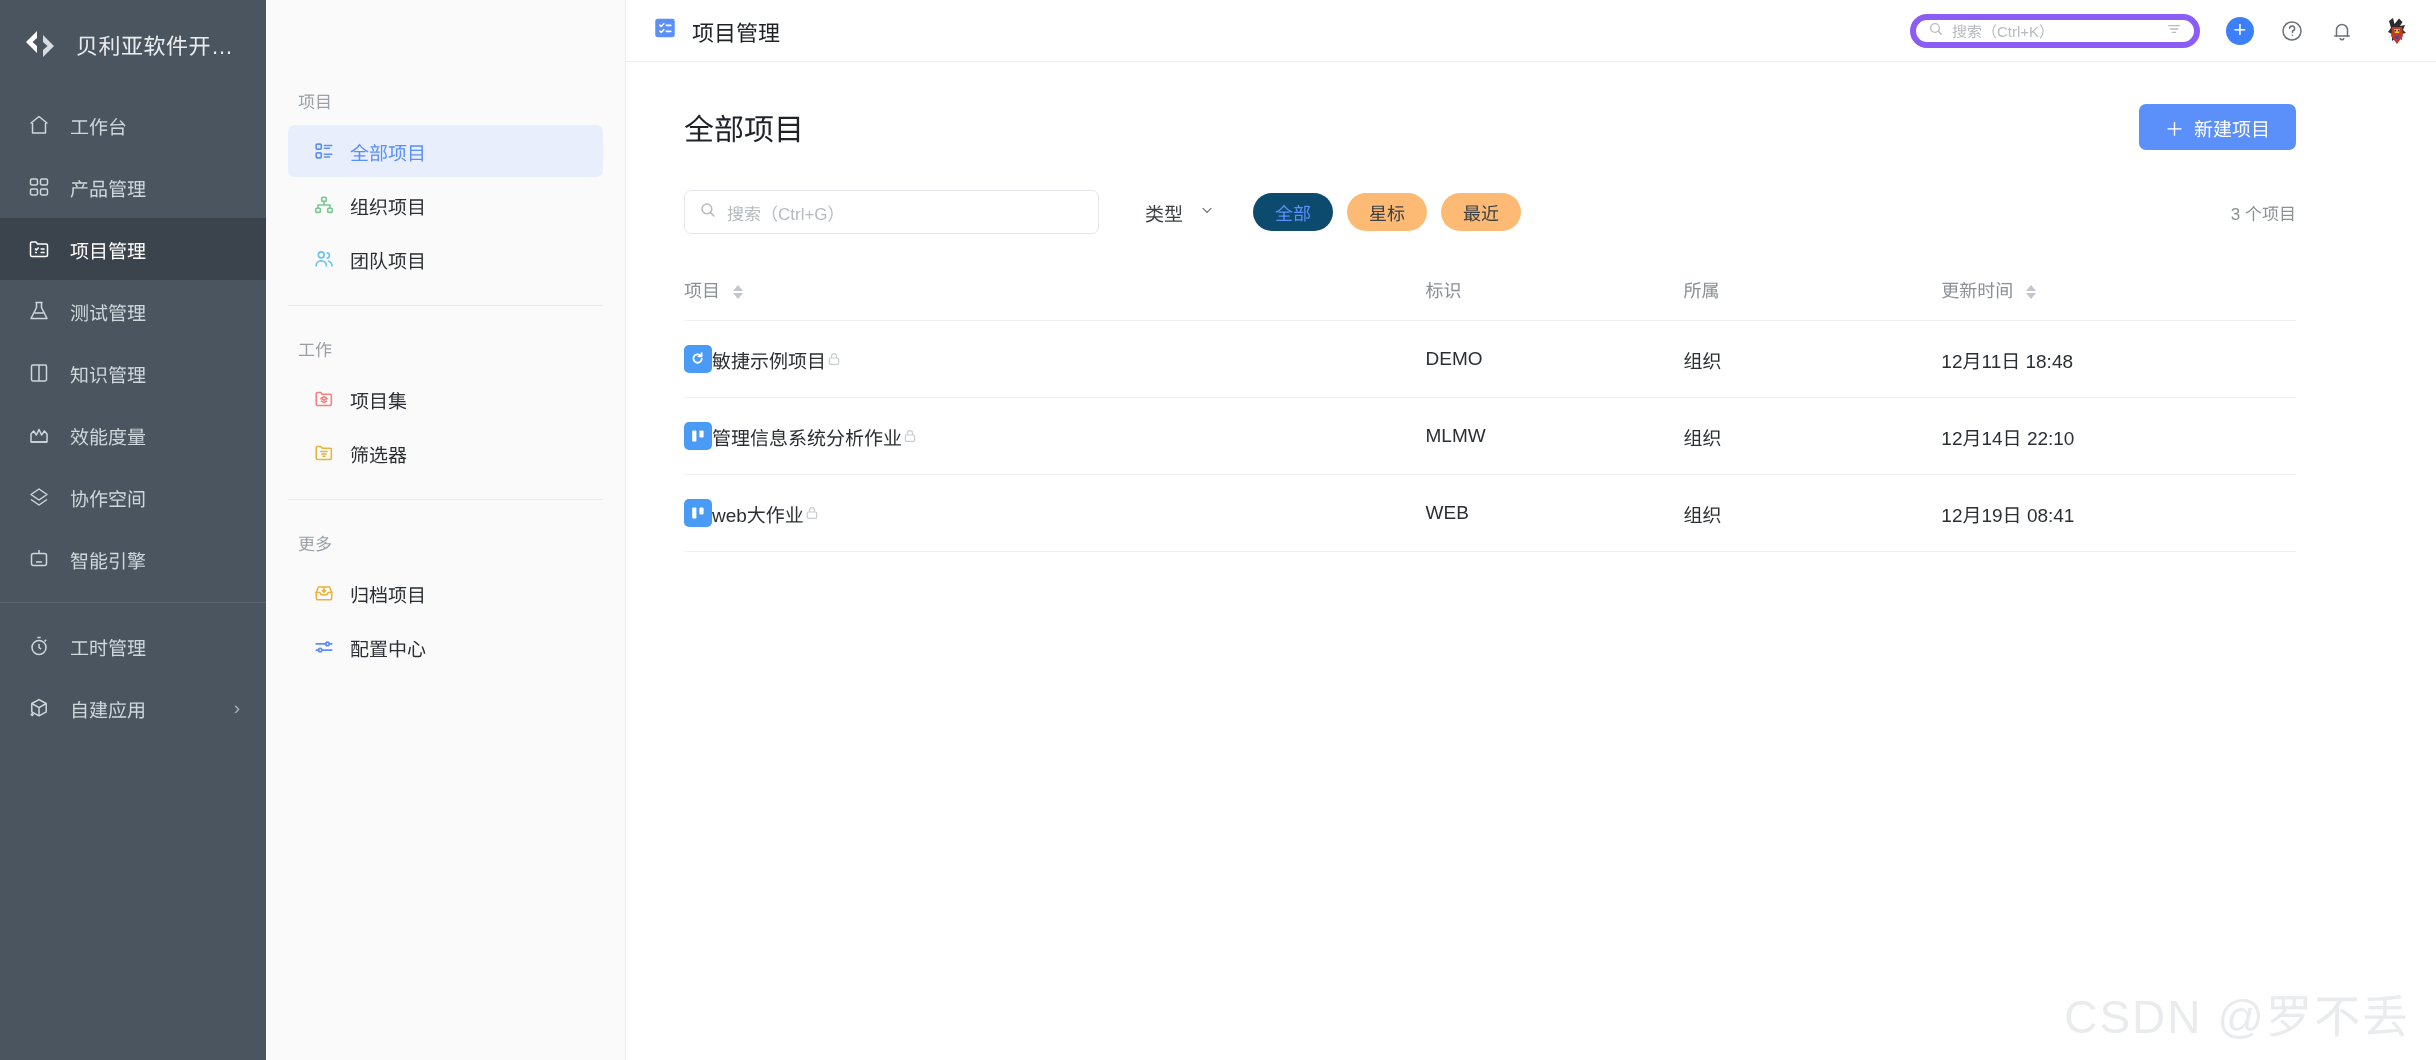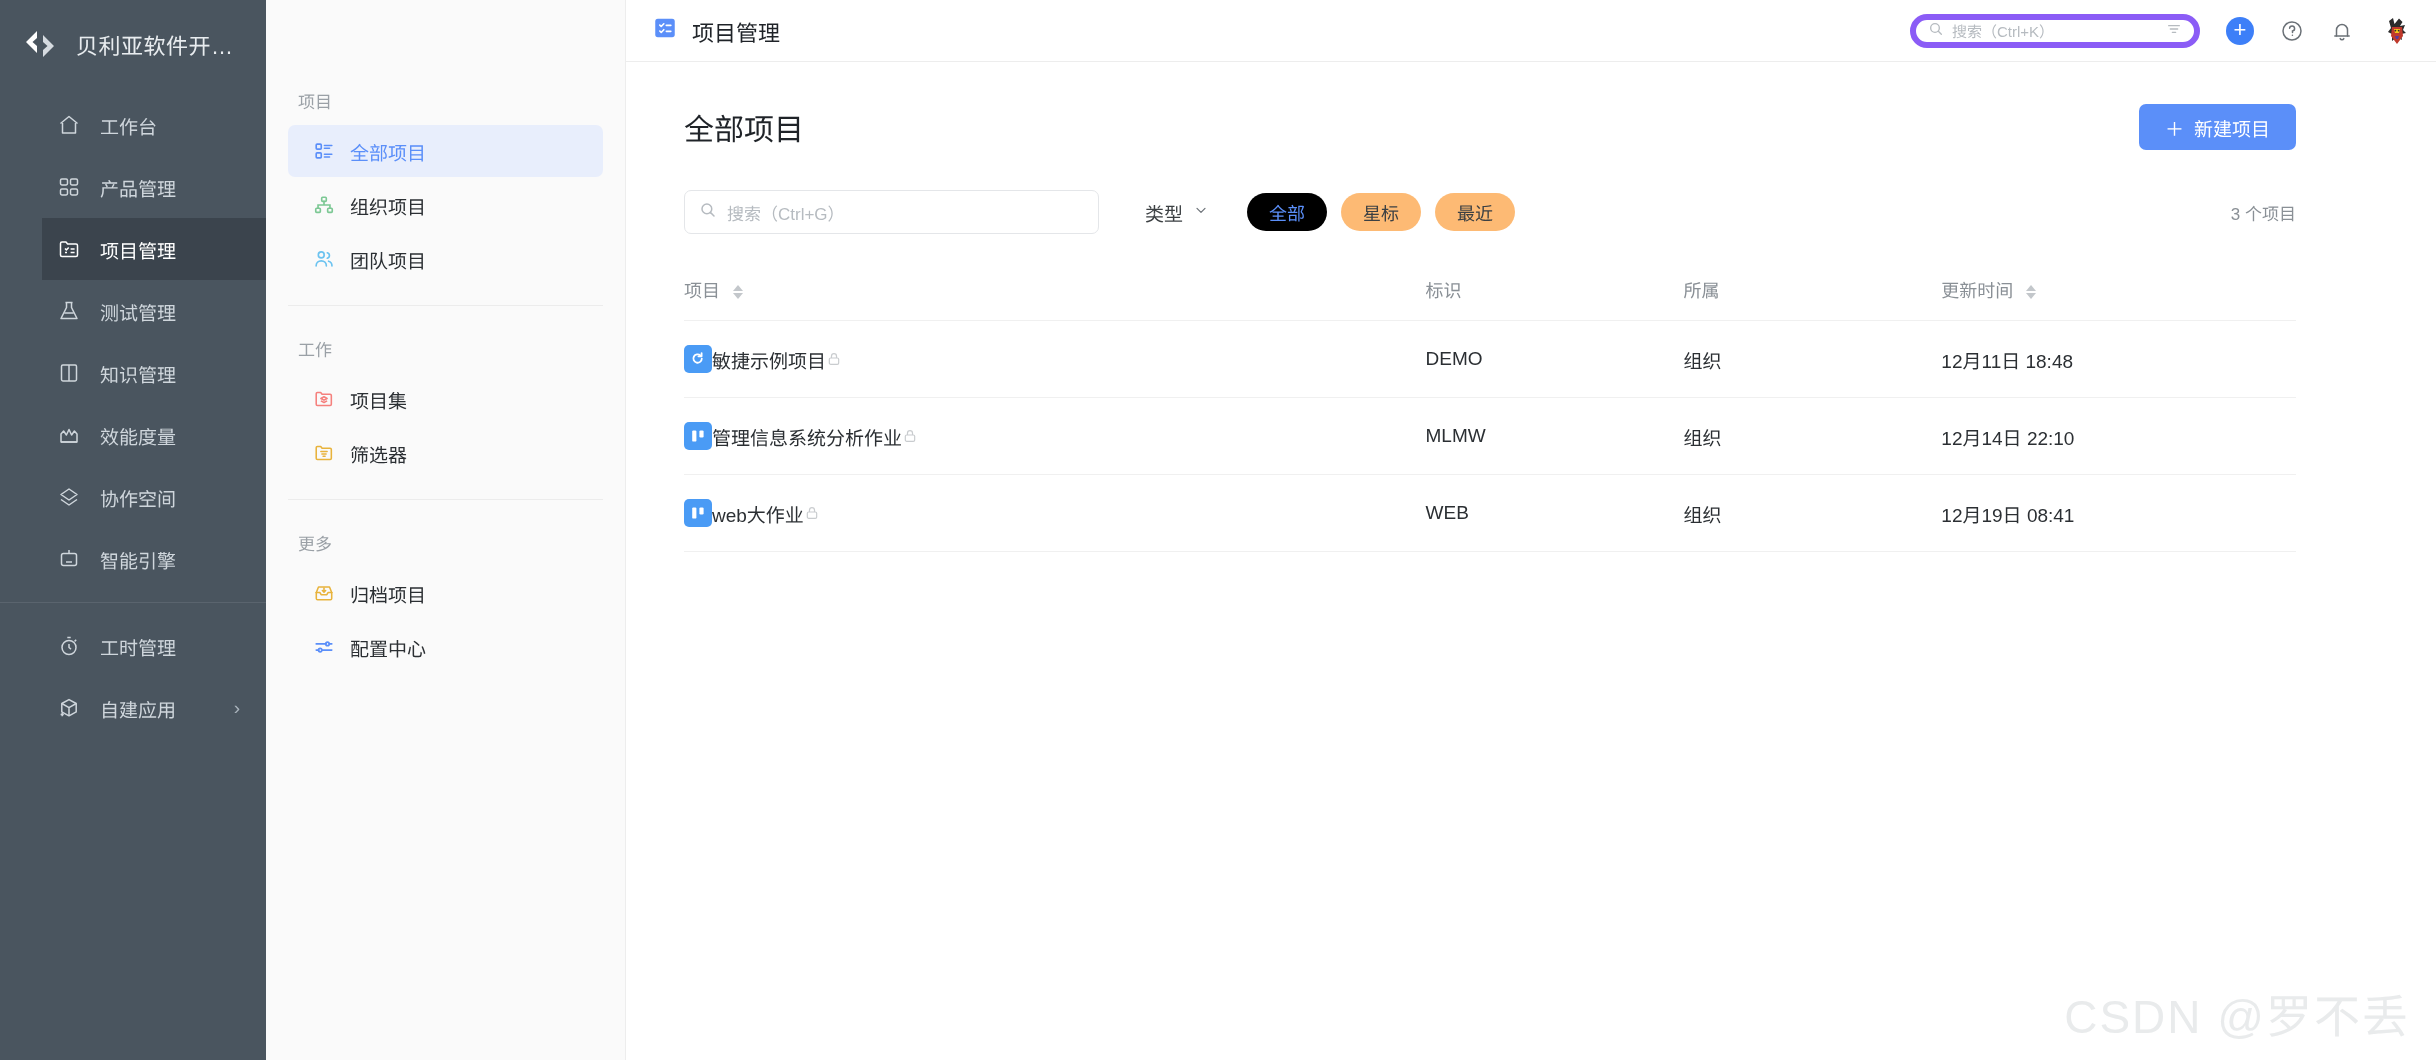--- a/index.html
+++ b/index.html
@@ -47,27 +47,26 @@
     font-size: 22px;
     letter-spacing: 0.5px;
     white-space: nowrap;
     overflow: hidden;
   }
   .rail-list { padding-top: 6px; }
   .rail-item {
     height: 62px;
     display: flex;
     align-items: center;
-    padding-left: 14px;
+    padding-left: 26px;
     gap: 18px;
     color: #cfd6dc;
     font-size: 19px;
     cursor: pointer;
     position: relative;
-    margin-left: 42px;
   }
   .rail-item .ic { width: 26px; height: 26px; flex: 0 0 26px; display:flex; align-items:center; justify-content:center; }
   .rail-item.active { background: #3b444d; color: #ffffff; }
   .rail-item .chev { margin-left: auto; margin-right: 26px; color: #aab4bd; }
   .rail-divider {
     height: 1px;
     background: #5a646e;
     margin: 12px 0 12px 0;
   }
 
@@ -215,38 +214,38 @@
     gap: 10px;
     padding: 16px 14px;
     color: #b6bbc0;
     font-size: 17px;
     cursor: text;
   }
   .type-select {
     margin-left: 46px;
     display: flex;
     align-items: center;
-    gap: 10px;
+    gap: 16px;
     font-size: 19px;
     color: #3c4043;
     cursor: pointer;
   }
   .chips { display: flex; align-items: center; gap: 14px; margin-left: 38px; }
   .chip {
     height: 38px;
     padding: 0 22px;
     border-radius: 19px;
     background: #fdba74;
     color: #3c4043;
     font-size: 18px;
     display: flex;
     align-items: center;
     cursor: pointer;
   }
-  .chip.active { background: #000000; color: #5b8ff9; }
+  .chip.active { background: #0c4a6e; color: #5b8ff9; }
   .count {
     margin-left: auto;
     color: #8a9096;
     font-size: 17px;
   }
 
   
   .tbl { width: 100%; margin-top: 42px; border-collapse: collapse; }
   .tbl th {
     text-align: left;

